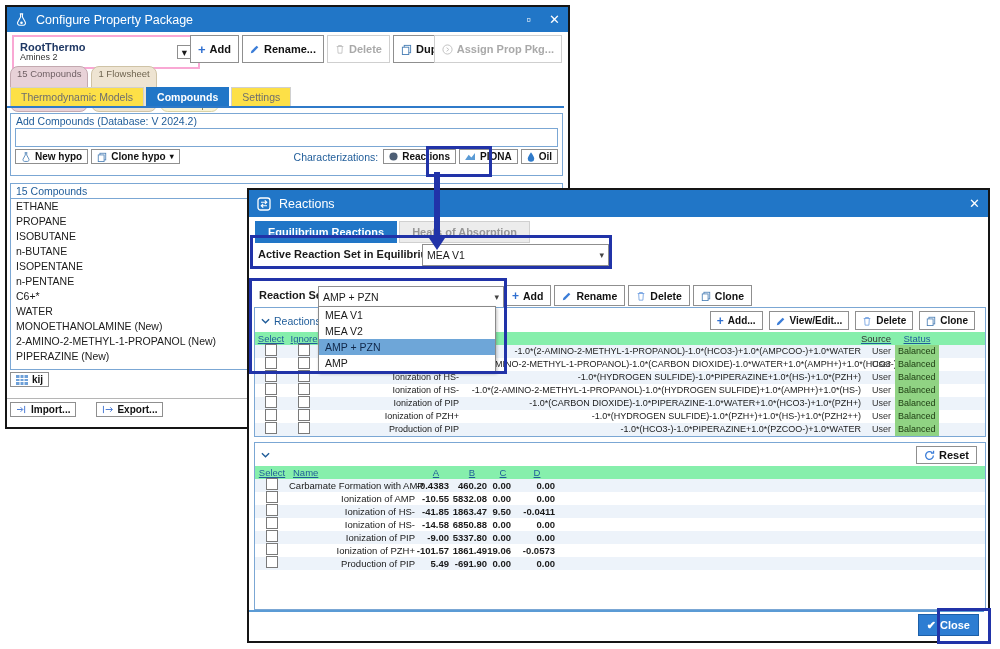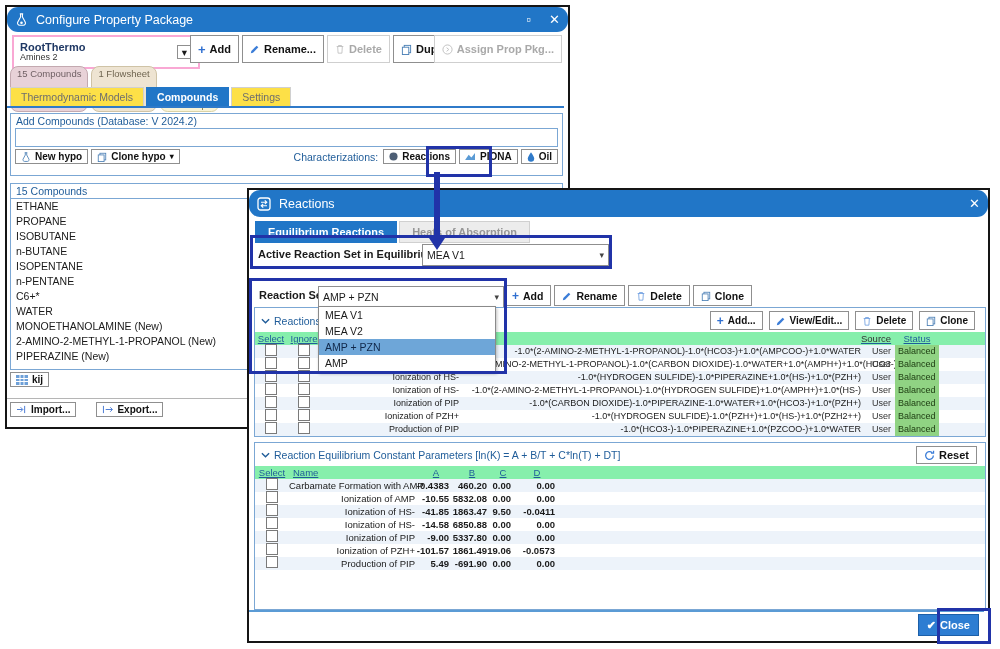--- a/index.html
+++ b/index.html
@@ -12,21 +12,21 @@
   .btn.sm{font-size:10px;padding:1px 5px;}
   .btn.disabled{color:#a9a9a9;border-color:#cfcfcf;}
   .cb{display:inline-block;width:10px;height:10px;background:#fff;border:1px solid #7a7a7a;}
   .chev{display:inline-block;margin-right:4px;}
   .combo{display:flex;align-items:center;background:#fff;border:1px solid #8f8f8f;font-size:10.5px;
          padding:0 4px;justify-content:space-between;}
   .combo .arr{color:#444;font-size:9px;}
   .grouphdr{color:#1f5c99;font-size:10.5px;}
   
   #mwin{left:5px;top:5px;width:561px;height:420px;border:2px solid #151515;background:#fff;}
-  .titlebar{display:flex;align-items:center;gap:8px;background:#2176c7;color:#fff;height:25px;padding:0 8px;border-radius:11px;}
+  .titlebar{display:flex;align-items:center;gap:8px;background:#2176c7;color:#fff;height:25px;padding:0 8px;}
   .titlebar .t{font-size:12.5px;flex:1;}
   .winctl{color:#fff;font-size:13px;margin-left:10px;cursor:default;}
   #selector{left:5px;top:28px;width:172px;height:30px;border:2px solid #f9a8d4;background:#fff;
             display:flex;align-items:center;padding:0 6px;}
   #selector .names{flex:1;line-height:1.1;}
   #selector .n1{font-weight:bold;color:#1f3864;font-size:11px;}
   #selector .n2{font-size:9px;color:#333;}
   #mtoolbar{left:183px;top:28px;display:flex;gap:3px;height:30px;align-items:stretch;}
   #mtoolbar .btn{height:28px;box-sizing:border-box;}
   #assignbtn{right:6px;top:28px;height:28px;box-sizing:border-box;}
@@ -477,21 +477,20 @@
         </div>
     </div>
 
     <div id="pmbox" class="abs gbox">
       <div id="pmhead">
         <span class="chev ic">
             <svg viewBox="0 0 10 6" width="9" height="6">
               <path d="M1 1l4 4 4-4" stroke="#1f5c99" fill="none" stroke-width="1.5"></path>
             </svg>
           </span>
-        <span class="grouphdr">Reaction Equilibrium Constant Parameters [ln(K) = A + B/T + C*ln(T) + DT]</span>
         <span class="spacer"></span>
         <button class="btn">
           <span class="ic">
               <svg viewBox="0 0 12 12" width="11" height="11">
                 <path d="M10.2 6a4.2 4.2 0 1 1-1.3-3" stroke="#3b7dd8" fill="none" stroke-width="1.4"></path>
                 <path d="M10.4 0.8v2.7H7.7" fill="none" stroke="#3b7dd8" stroke-width="1.4"></path>
               </svg>
             </span>
           <span>Reset</span>
         </button>

